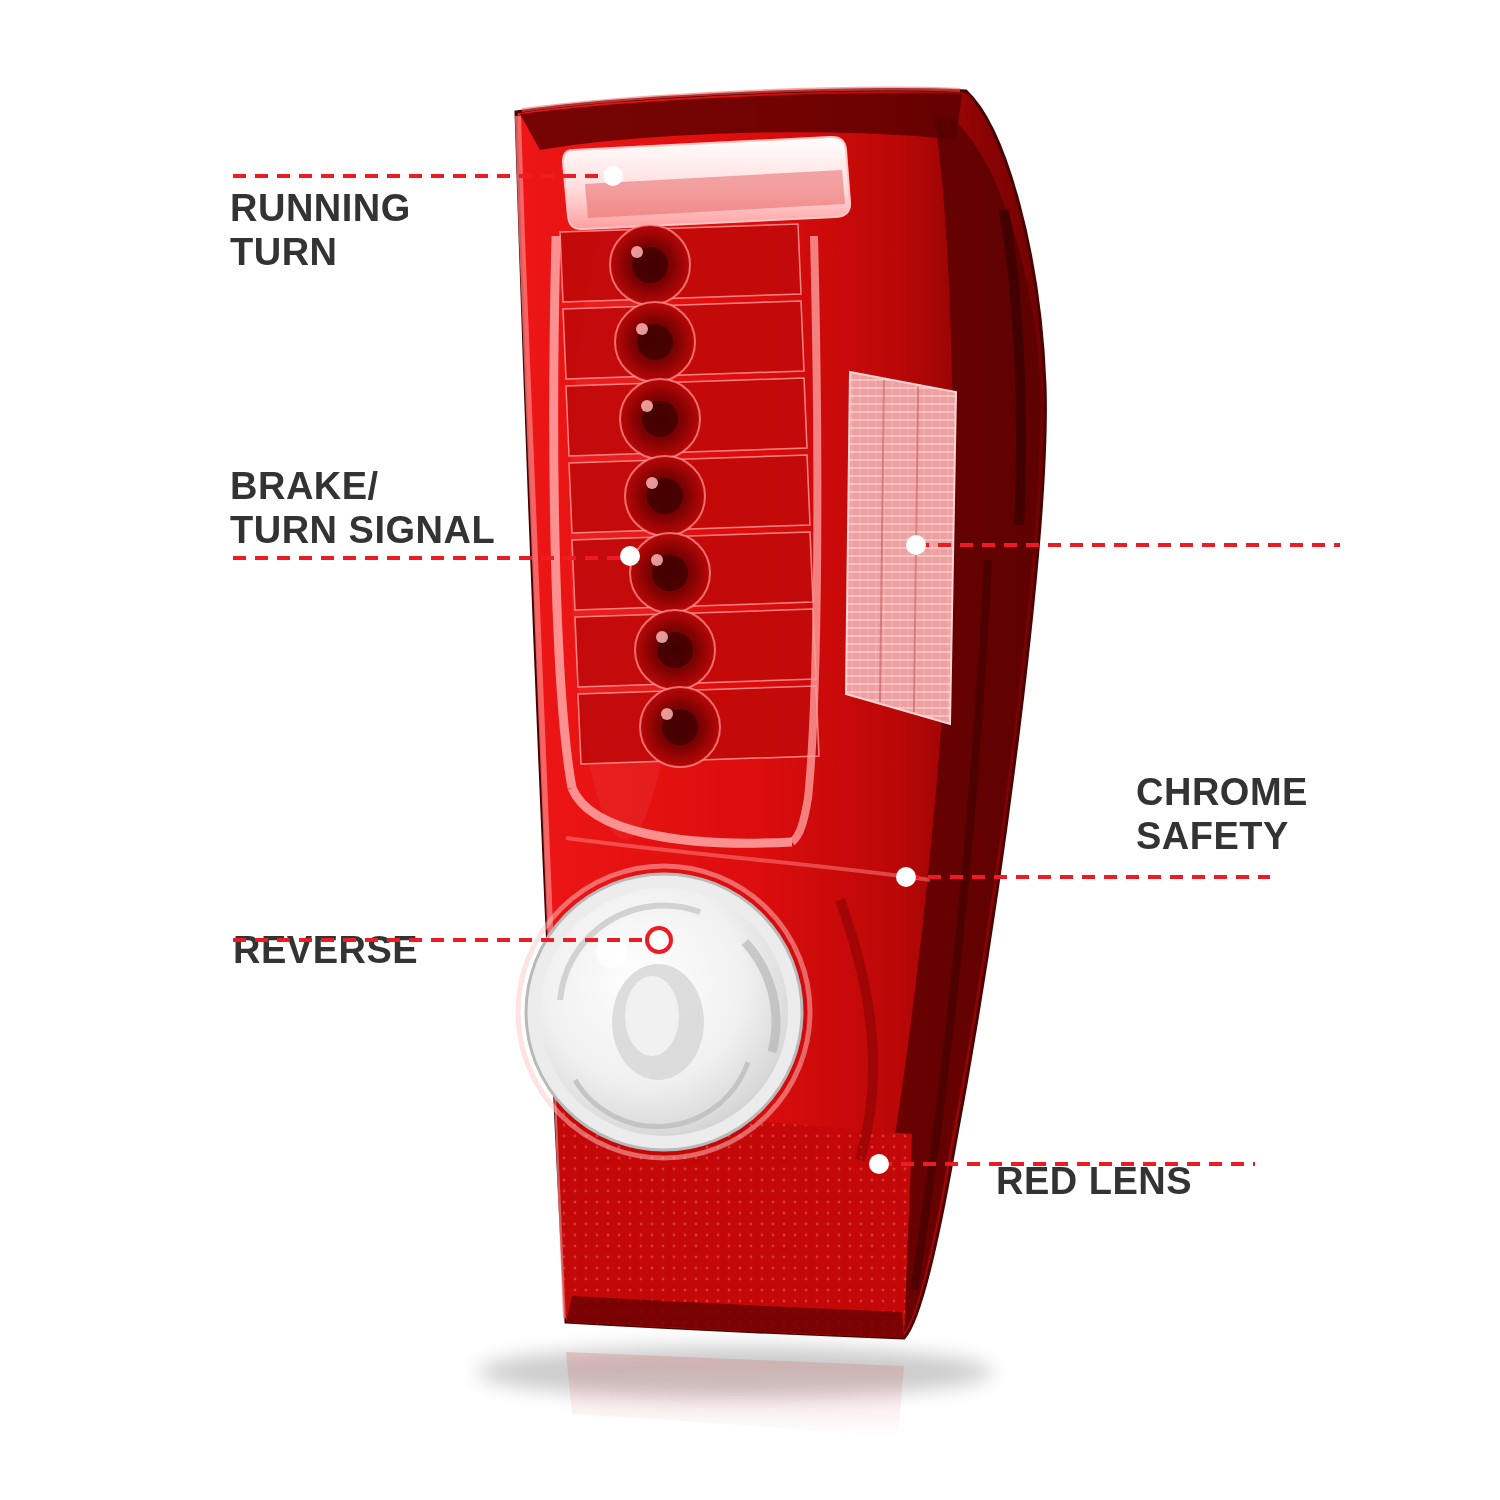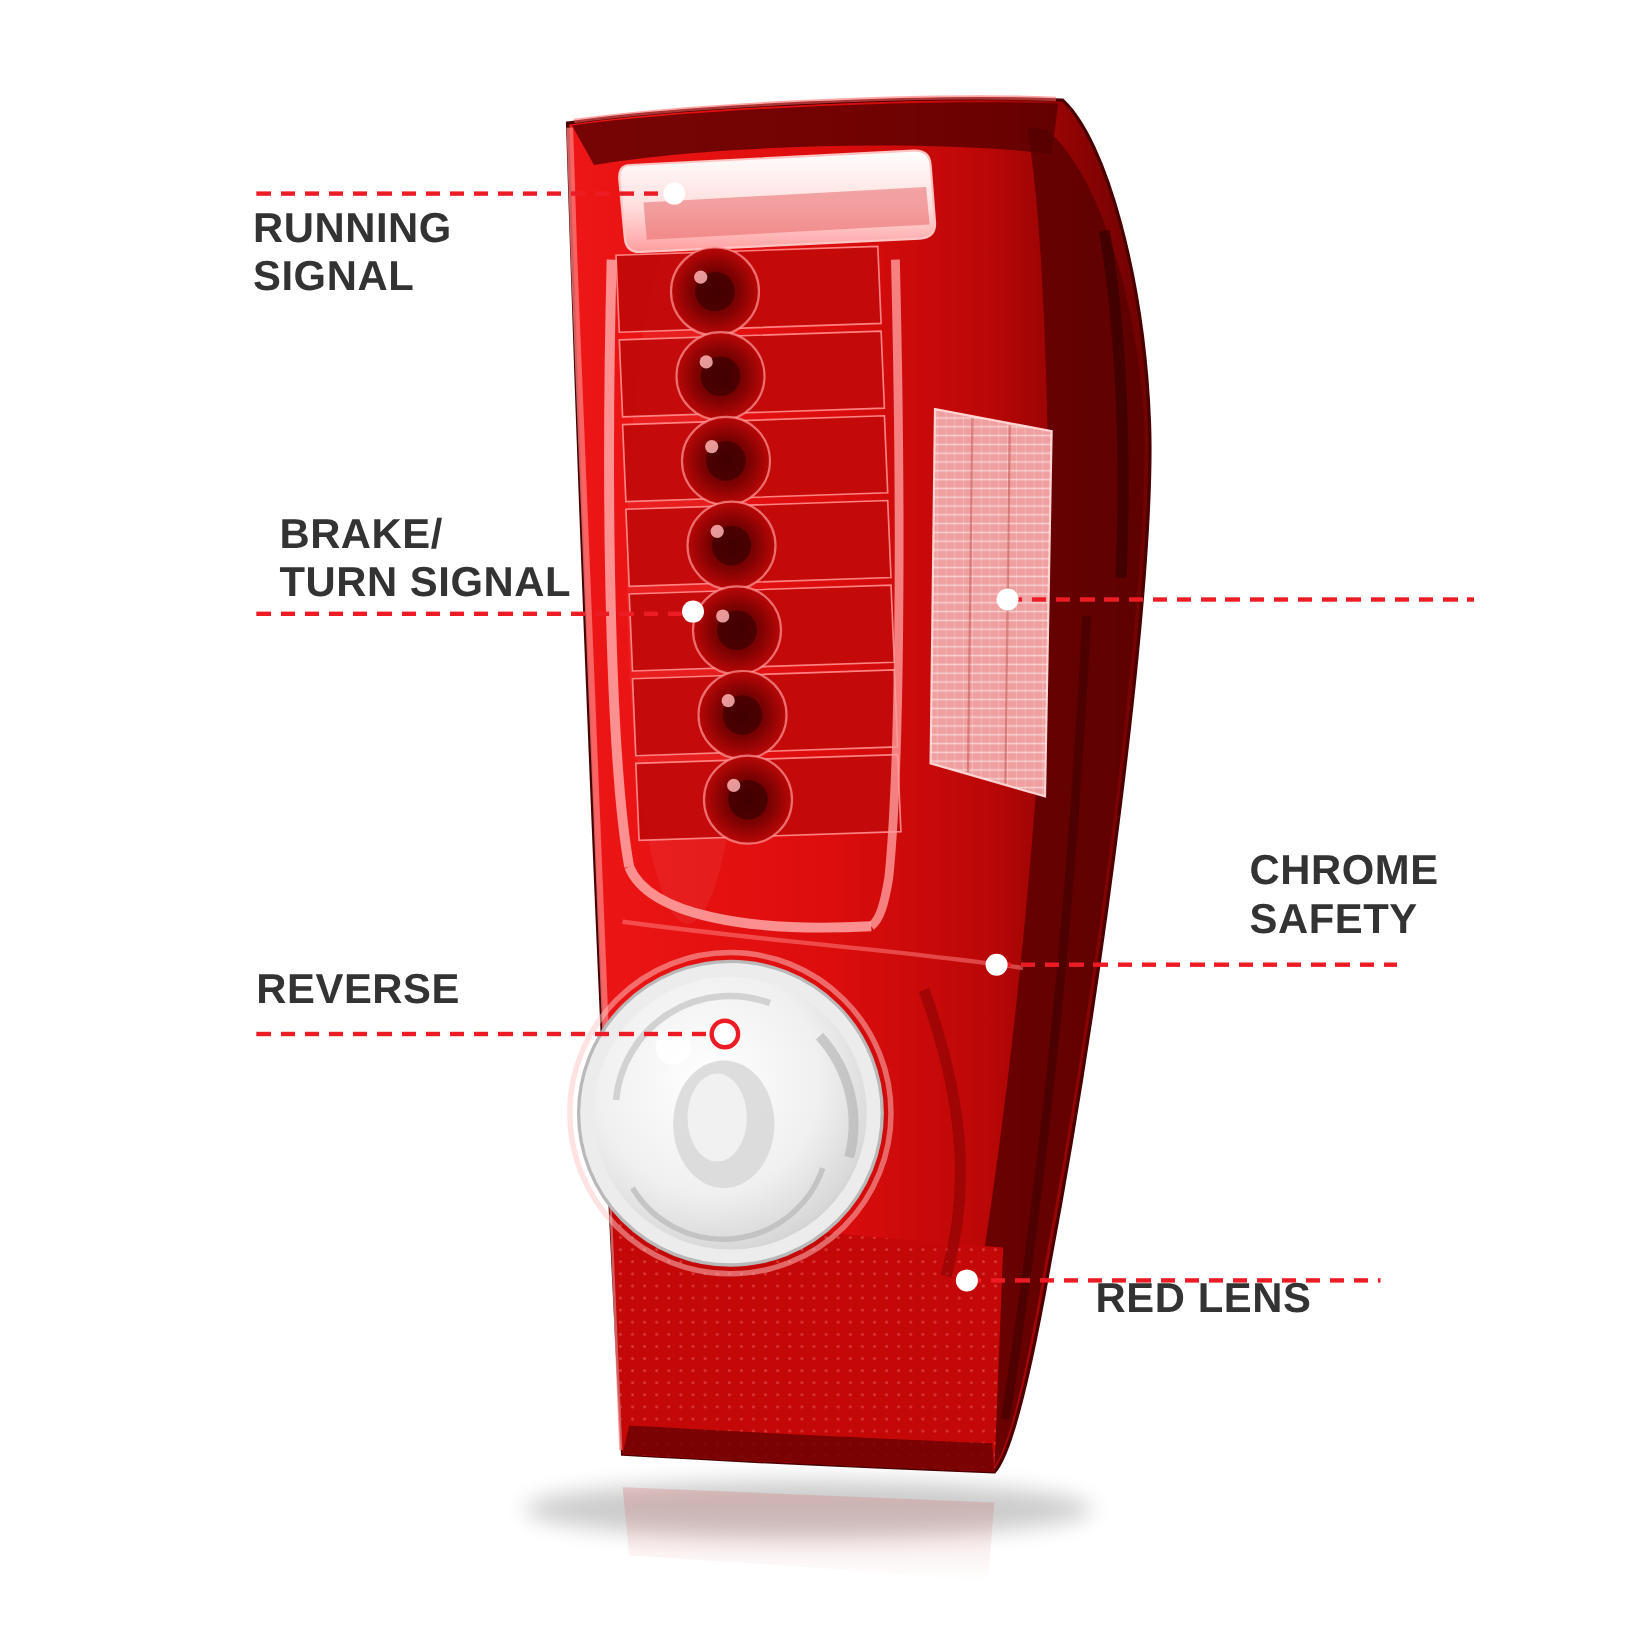--- a/index.html
+++ b/index.html
@@ -161,31 +161,31 @@
       <ellipse cx="652" cy="1016" rx="27" ry="40" fill="#f1f1f1"></ellipse>
       <path d="M745 942 A118 118 0 0 1 772 1052" stroke="#ababab" stroke-width="9" fill="none" opacity="0.55"></path>
       <circle cx="612" cy="952" r="16" fill="#ffffff" opacity="0.85"></circle>
     </g>
   </svg>
 
   <div class="co-line" style="left:233px; top:174px; width:370px;"></div>
   <div class="co-dot" style="left:603px; top:166px;"></div>
   <div class="co-label" style="left:230px; top:186px;">
     <span>RUNNING</span>
-    <span>SIGNAL</span>
-  </div>
-
-  <div class="co-label" style="left:230px; top:464px;margin-left:24px;">
+    <span>TURN</span>
+  </div>
+
+  <div class="co-label" style="left:230px; top:464px;">
     <span>BRAKE/</span>
     <span>TURN SIGNAL</span>
   </div>
   <div class="co-line" style="left:233px; top:556px; width:398px;"></div>
   <div class="co-dot" style="left:620px; top:546px;"></div>
 
-  <div class="co-label" style="left:233px; top:878px;">
+  <div class="co-label" style="left:233px; top:928px;">
     <span>REVERSE</span>
   </div>
   <div class="co-line" style="left:233px; top:938px; width:426px;"></div>
   <div class="co-dot ring" style="left:649px; top:930px;"></div>
 
   <div class="co-label" style="left:1135px; top:450px;">
   </div>
   <div class="co-line" style="left:916px; top:543px; width:424px;"></div>
   <div class="co-dot" style="left:906px; top:535px;"></div>
 

